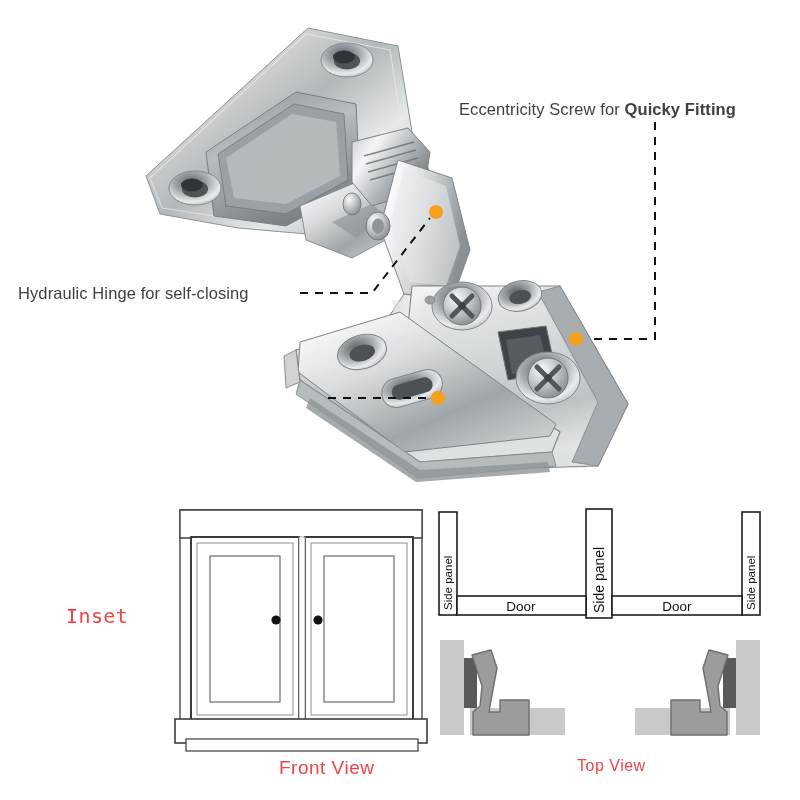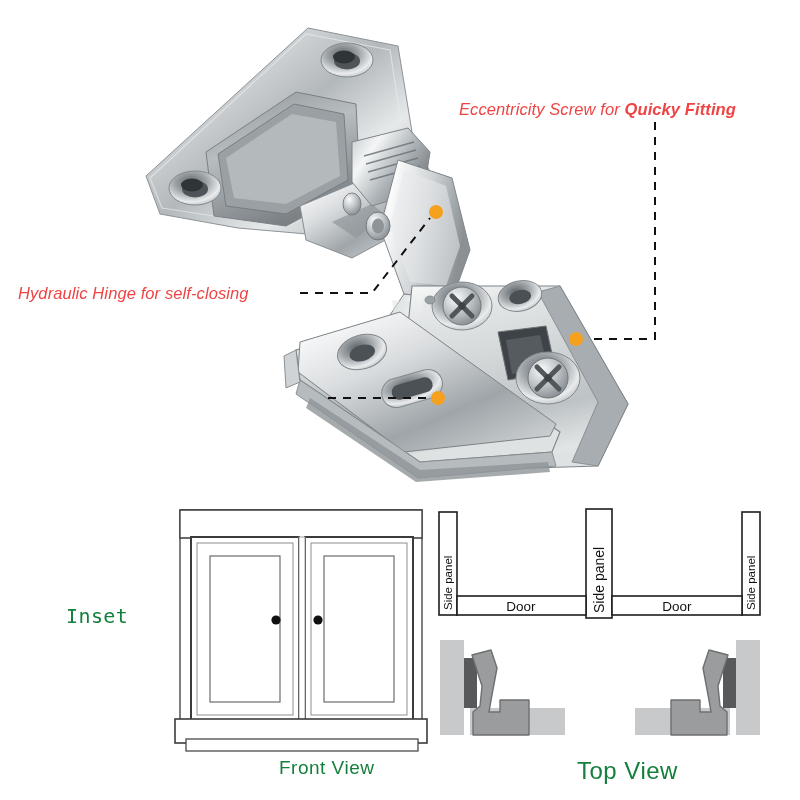--- a/index.html
+++ b/index.html
@@ -22,66 +22,65 @@
   .layer {
     position: absolute;
     left: 0;
     top: 0;
     width: 800px;
     height: 800px;
   }
   
   .callout {
     position: absolute;
-    color: #ef4444;
+    color: #404040;
     font-size: 16.5px;
     line-height: 1.1;
     white-space: nowrap;
     letter-spacing: 0.1px;
-    font-style: italic;
   }
   #callout-eccentricity {
     left: 459px;
     top: 100px;
   }
   #callout-eccentricity .bold-tail {
     font-weight: bold;
   }
   #callout-hydraulic {
     left: 18px;
     top: 284px;
   }
   #callout-clip {
     left: 29px;
     top: 384px;
   }
   
   .blocklabel {
     position: absolute;
-    color: #15803d;
+    color: #ef4444;
     white-space: nowrap;
   }
   #label-inset {
     left: 66px;
     top: 604px;
     font-family: "DejaVu Sans Mono", "Liberation Mono", monospace;
     font-size: 20px;
     letter-spacing: 0.4px;
   }
   #label-front-view {
     left: 251px;
     top: 757px;
     font-size: 19px;
     letter-spacing: 0.5px;
     margin-left: 28px;
   }
   #label-top-view {
     left: 577px;
     top: 757px;
-    font-size: 24px;
+    font-size: 16px;
     letter-spacing: 0.5px;
   }
 </style>
 </head>
 <body>
 
 <div id="page">
 
   <svg class="layer" viewBox="0 0 800 800">
     <defs>

